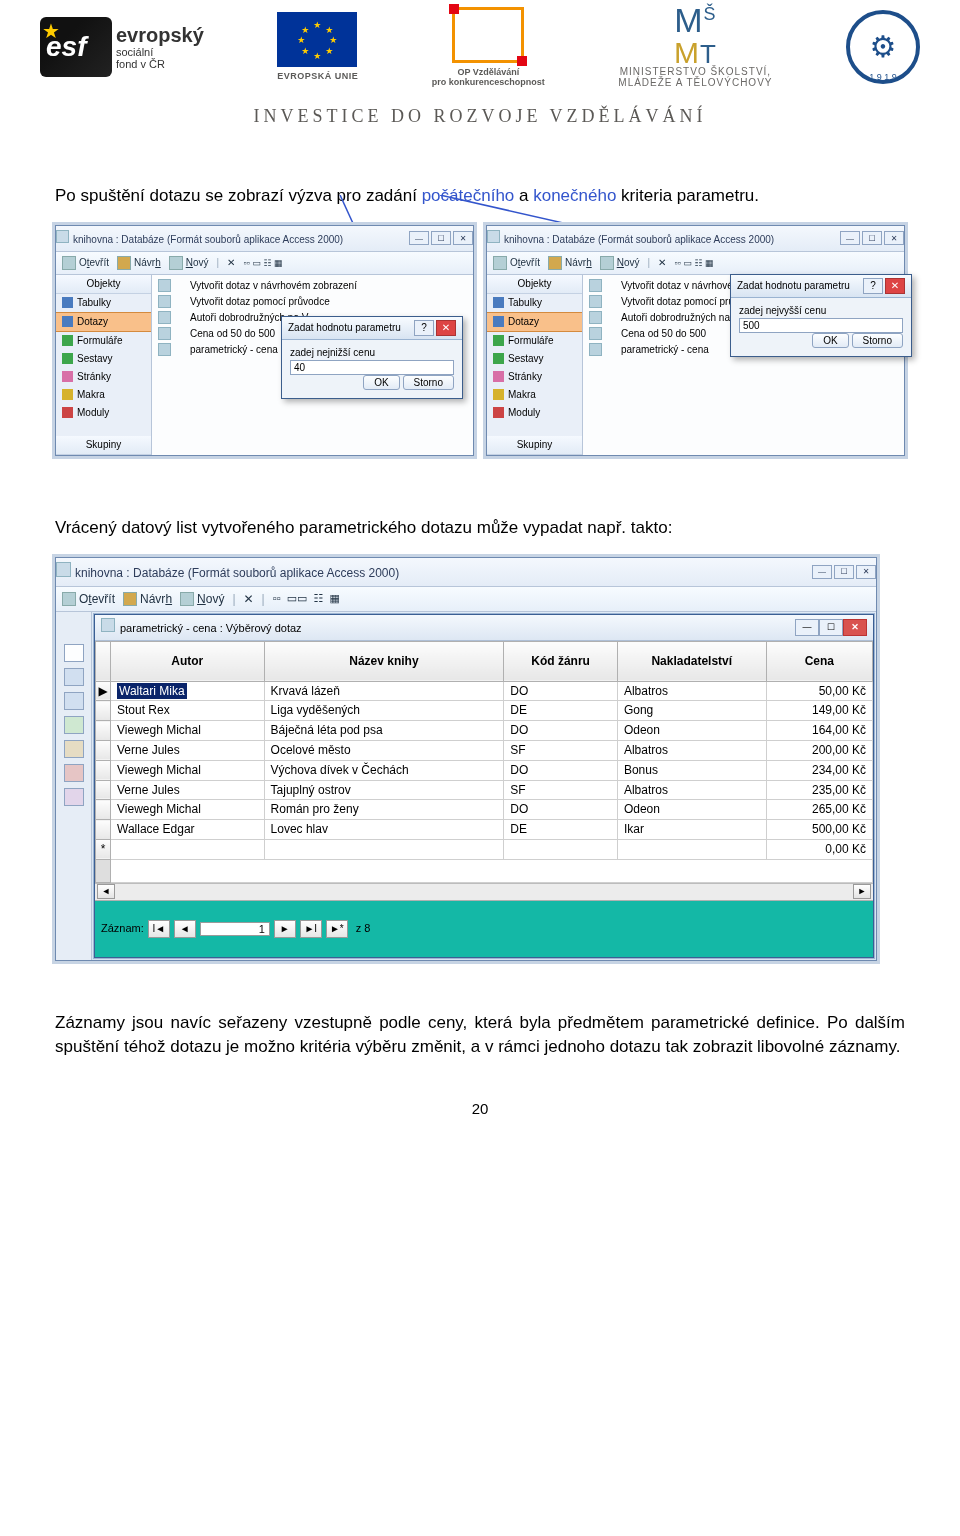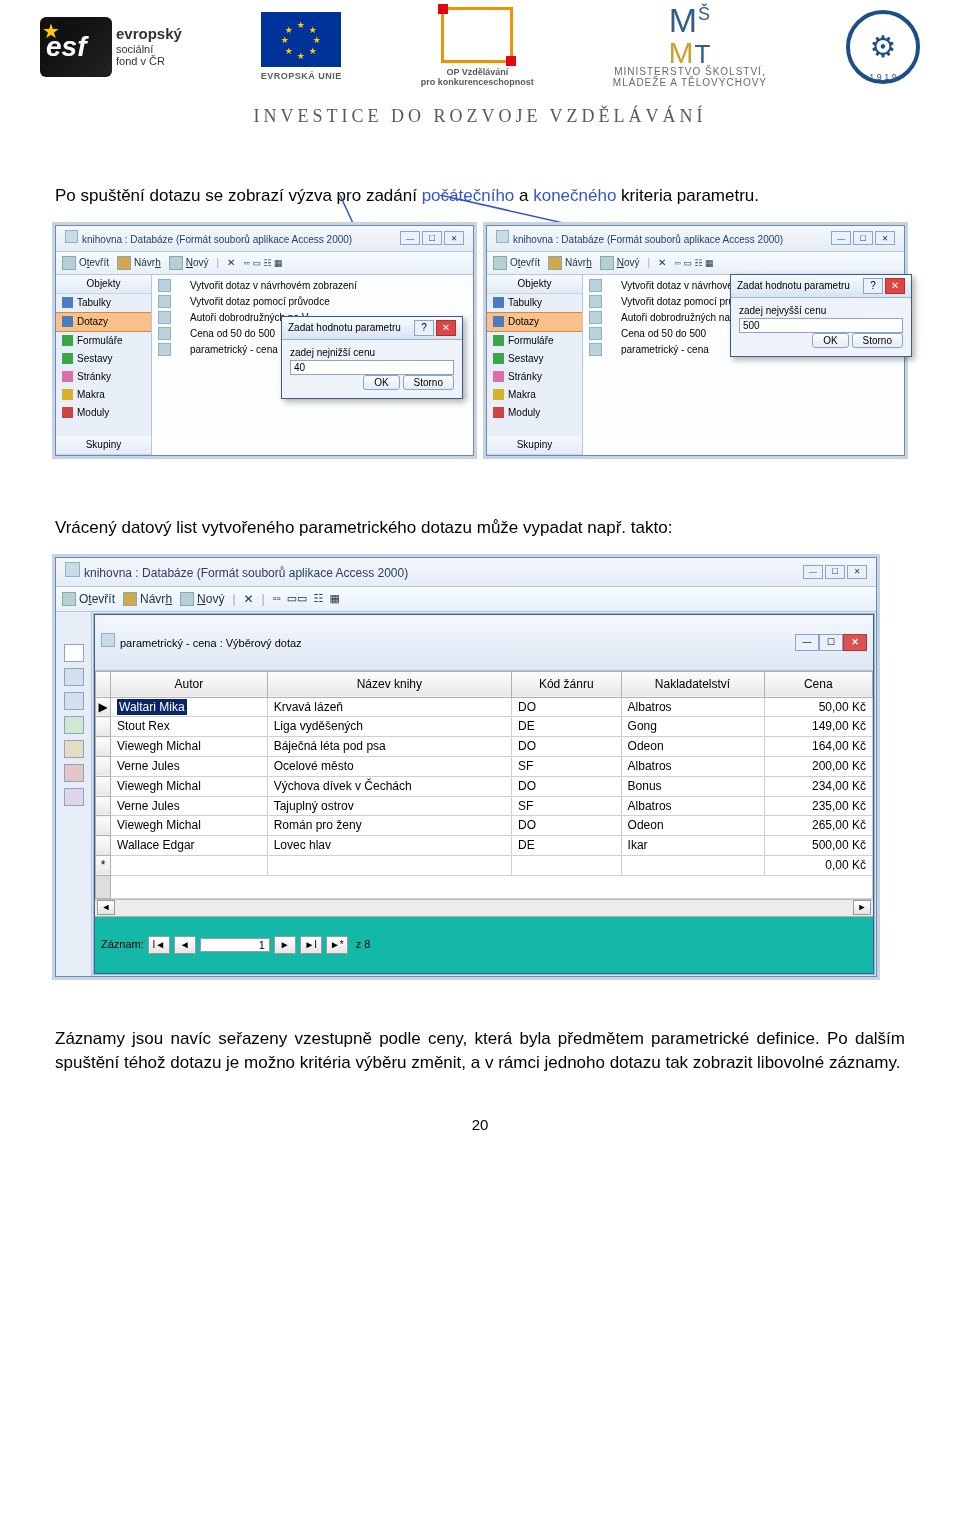--- a/index.html
+++ b/index.html
@@ -27,21 +27,21 @@
     background: linear-gradient(135deg,#111 35%,#222);
     border-radius:6px; position:relative;
   }
   .esf-circles::before {
     content:"esf"; color:#fff; font-weight:bold; font-size:28px;
     font-style: italic;
     position:absolute; left:6px; top:14px;
   }
   .star { color:#ffcc00; position:absolute; top:2px; left:2px; font-size:20px;}
   .esf-text { font-size:11px; color:#333; text-align:left; line-height:1.1;}
-  .esf-text b { font-size:15px;}
+  .esf-text b { font-size:20px;}
   .eu-flag {
     width:80px; height:55px; background:#003399; display:flex;
     align-items:center; justify-content:center; position:relative;
   }
   .eu-stars {
     width:40px; height:40px; border-radius:50%;
     position:relative;
   }
   .eu-stars span{ position:absolute; color:#ffcc00; font-size:9px;}
   .msmt {
@@ -69,21 +69,21 @@
   .intro .blue { color:#3355cc;}
   .shots { display:flex; gap:12px; margin-top:10px; margin-bottom:50px;}
   .win {
     flex:1; border:1px solid #6f8ab0;
     background:linear-gradient(#e2ecf7,#d6e3f2);
     box-shadow: 0 0 0 3px #c6d3e4;
     font-size:10px; font-family:"Segoe UI",Tahoma,sans-serif;
     position:relative;
   }
   .titlebar {
-    background:linear-gradient(#f4f8fd,#e4ecf7); padding:4px 9px; display:flex;
+    background:linear-gradient(#f4f8fd,#e4ecf7); padding:4px 0; display:flex;
     align-items:center; justify-content:space-between; color:#2d3c5a;
     border-bottom:1px solid #b7c5d9;
   }
   .titlebar .winbtns { display:flex; gap:2px;}
   .titlebar .winbtns span{
     width:18px; height:12px; border:1px solid #8fa4c2; background:#eaf1fa;
     display:inline-flex; align-items:center; justify-content:center; font-size:8px;
   }
   .toolbar {
     padding:4px 6px; display:flex; gap:8px; align-items:center;
@@ -157,35 +157,35 @@
   .leftbar span.i2{ background:#d1dff0;}
   .leftbar span.i3{ background:#cfe8d1;}
   .leftbar span.i4{ background:#e6dcc3;}
   .leftbar span.i5{ background:#e6c5c5;}
   .leftbar span.i6{ background:#e2d5ea;}
   .dsarea{ flex:1; padding:2px;}
   .subwin{
     border:1px solid #3b5f94; background:#fff; box-shadow:0 0 0 1px #9db5d3;
   }
   .subwin .swtitle{
-    background:linear-gradient(#f4f8fd,#dde7f3); padding:18px 6px; display:flex;
+    background:linear-gradient(#f4f8fd,#dde7f3); padding:3px 6px; display:flex;
     justify-content:space-between; align-items:center; font-size:11px;
     border-bottom:1px solid #aebfd6;
   }
   .swtitle .winbtns span{
     width:22px; height:15px; border:1px solid #8fa4c2; background:#eaf1fa;
     display:inline-flex; align-items:center; justify-content:center; font-size:9px;
   }
   .swtitle .winbtns .cls{ background:#d9534f; color:#fff; border-color:#b33; font-weight:bold;}
   table.grid{
     border-collapse:collapse; width:100%; font-size:12px;
   }
   table.grid th{
-    background:linear-gradient(#fdfdfd,#e7e7e7); border:1px solid #b0b0b0; padding:4px 6px;
-    font-weight:normal; text-align:center; font-size:12px;
+    background:linear-gradient(#fdfdfd,#e7e7e7); border:1px solid #b0b0b0; padding:11px 6px;
+    font-weight:bold; text-align:center; font-size:12px;
   }
   table.grid td{
     border:1px solid #cfcfcf; padding:1px 6px; background:#fff; white-space:nowrap;
   }
   table.grid td.num{ text-align:right;}
   table.grid td.rowhdr{
     width:14px; background:linear-gradient(#fdfdfd,#e7e7e7); border:1px solid #b0b0b0;
     text-align:center; padding:0;
   }
   .selected-cell { background:#0a246a; color:#fff; display:inline-block; padding:0 2px;}

